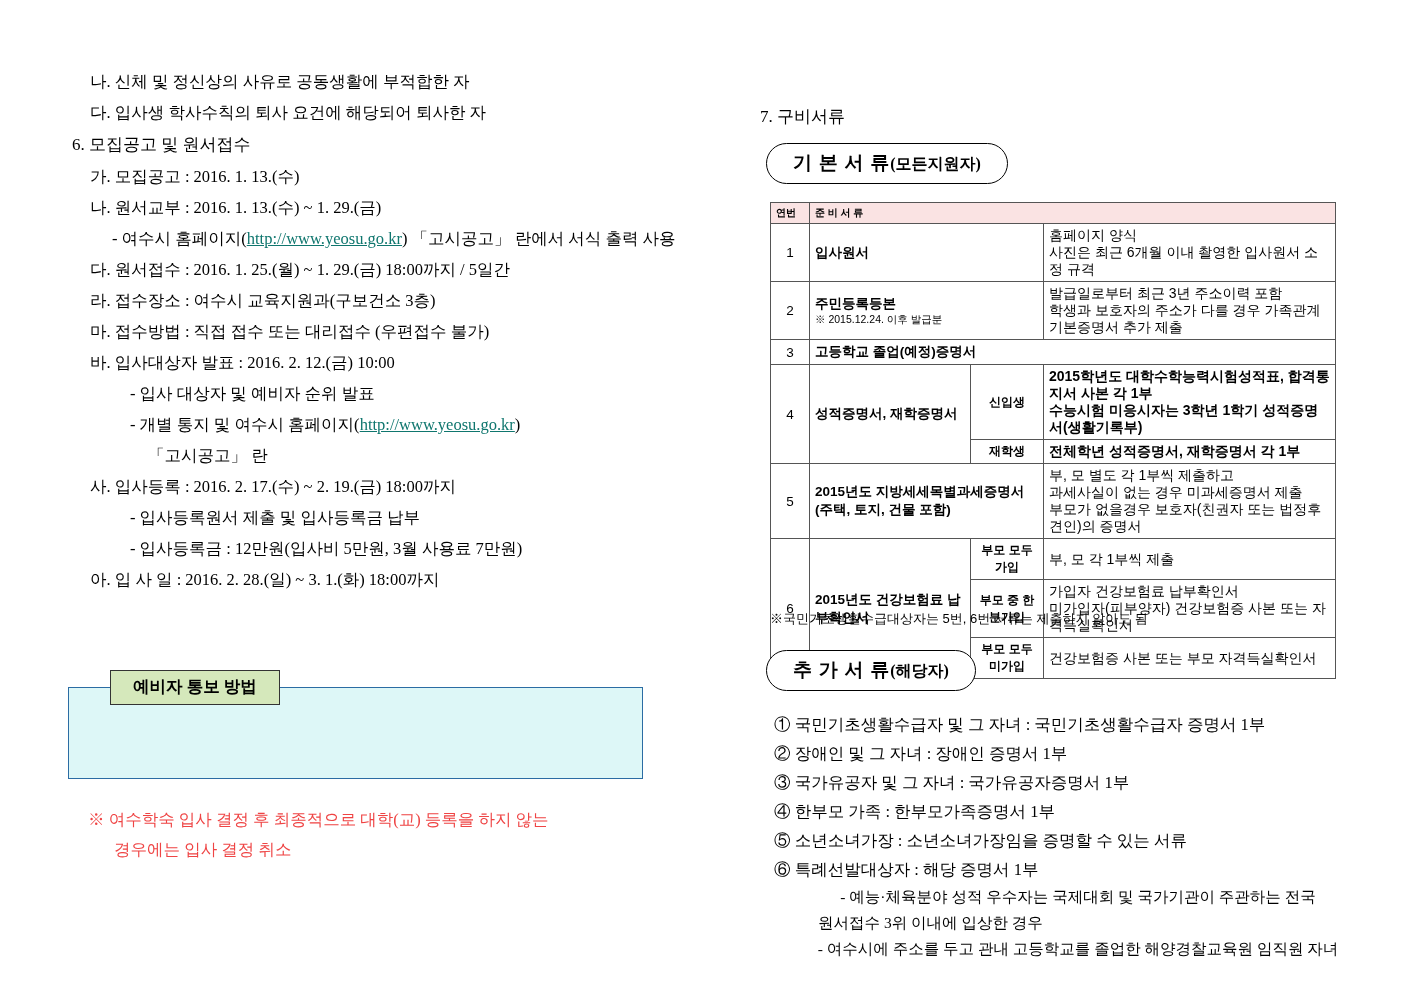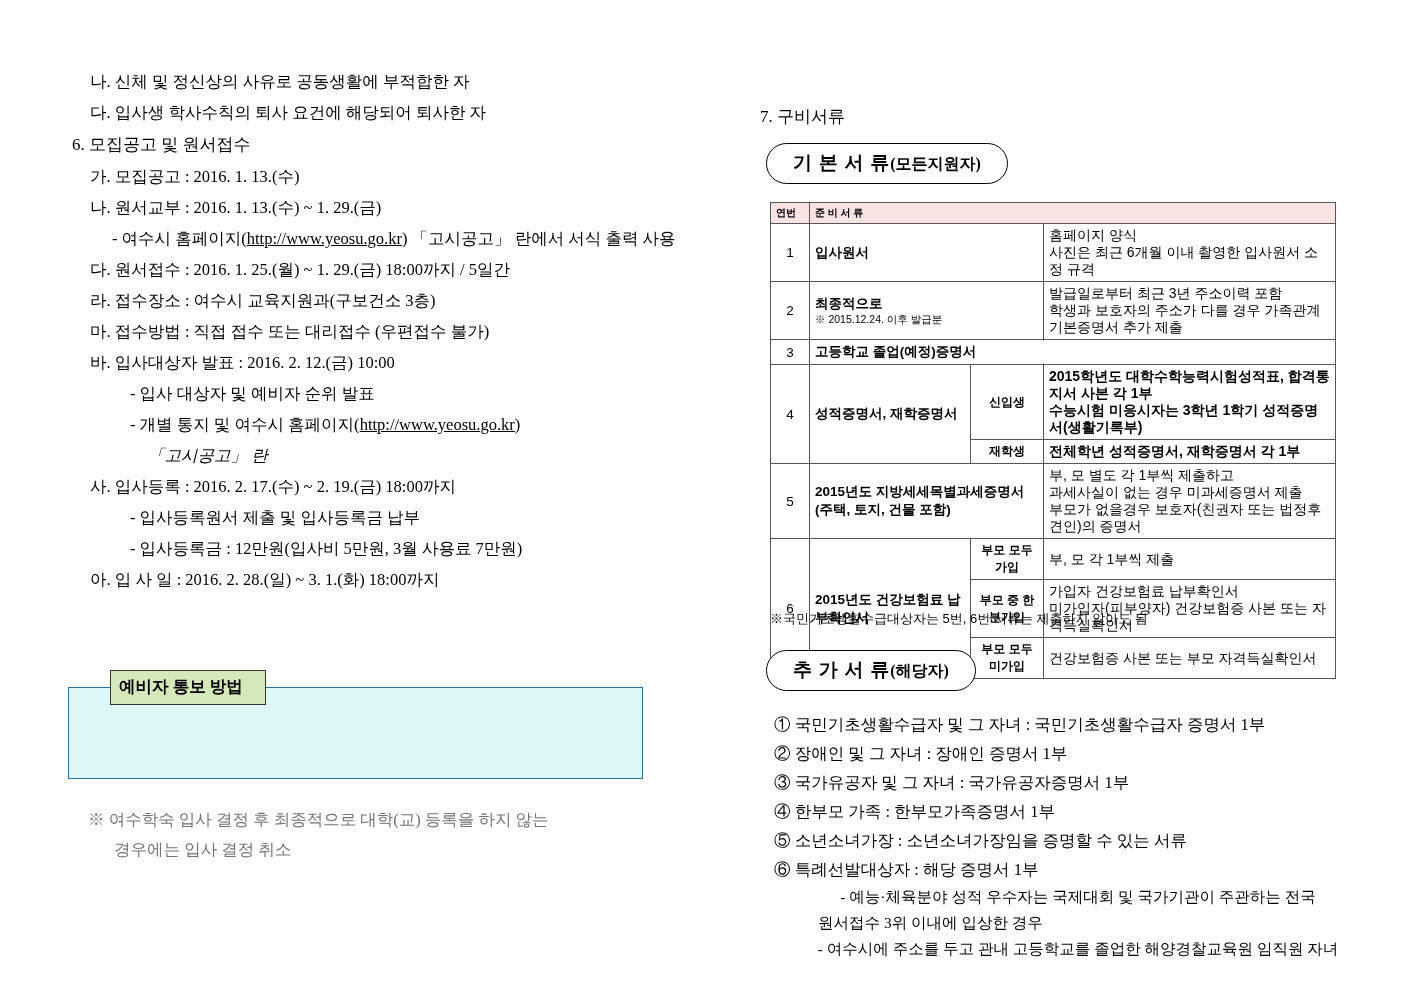--- a/index.html
+++ b/index.html
@@ -33,45 +33,45 @@
     width: 590px;
   }
   .line {
     font-size: 16.5px;
     line-height: 31px;
     white-space: nowrap;
   }
   .indent1 { padding-left: 18px; }
   .indent2 { padding-left: 40px; }
   .indent3 { padding-left: 58px; }
-  .indent4 { padding-left: 76px; font-style: italic; }
+  .indent4 { padding-left: 76px; }
   .num-head {
     font-size: 17px;
     line-height: 33px;
     font-weight: normal;
   }
   a.link {
-    color: #000000;
+    color: #0f766e;
   }
   .ul-b { text-decoration: underline; font-weight: bold; }
 
   
   .notice-wrap {
     position: absolute;
     left: 68px;
     top: 670px;
     width: 577px;
   }
   .notice-title {
     position: absolute;
     left: 42px;
     top: 0px;
     background: #d5e8bb;
     border: 1px solid #333;
-    padding: 5px 22px 6px 8px;
+    padding: 5px 22px 6px 22px;
     font-size: 16.5px;
     font-weight: bold;
     z-index: 3;
     white-space: nowrap;
     font-family: Liberation Serif, serif;
   }
   .notice-body {
     position: absolute;
     left: 0px;
     top: 17px;
@@ -89,21 +89,21 @@
     left: 18px;
   }
   .notice-item .pt { margin-right: 8px; }
   .ni1 { top: 37px; }
   .ni2 { top: 68px; }
 
   .footnote-blue {
     position: absolute;
     left: 88px;
     top: 805px;
-    color: #737373;
+    color: #ef4444;
     font-size: 16.5px;
     line-height: 30px;
     white-space: nowrap;
   }
   .footnote-blue .l2 { padding-left: 26px; }
 
   
   .r-head {
     position: absolute;
     left: 0px;
@@ -282,21 +282,21 @@
         <td class="nm" colspan="2">입사원서</td>
         <td class="desc">
           <div>홈페이지 양식</div>
           <div>사진은 최근 6개월 이내 촬영한 입사원서 소정 규격</div>
         </td>
       </tr>
 
       <tr>
         <td class="num">2</td>
         <td class="nm" colspan="2">
-          <div>최종적으로</div>
+          <div>주민등록등본</div>
           <div class="small">※ 2015.12.24. 이후 발급분</div>
         </td>
         <td class="desc">
           <div>발급일로부터 최근 3년 주소이력 포함</div>
           <div>학생과 보호자의 주소가 다를 경우 가족관계기본증명서 추가 제출</div>
         </td>
       </tr>
 
       <tr>
         <td class="num">3</td>

